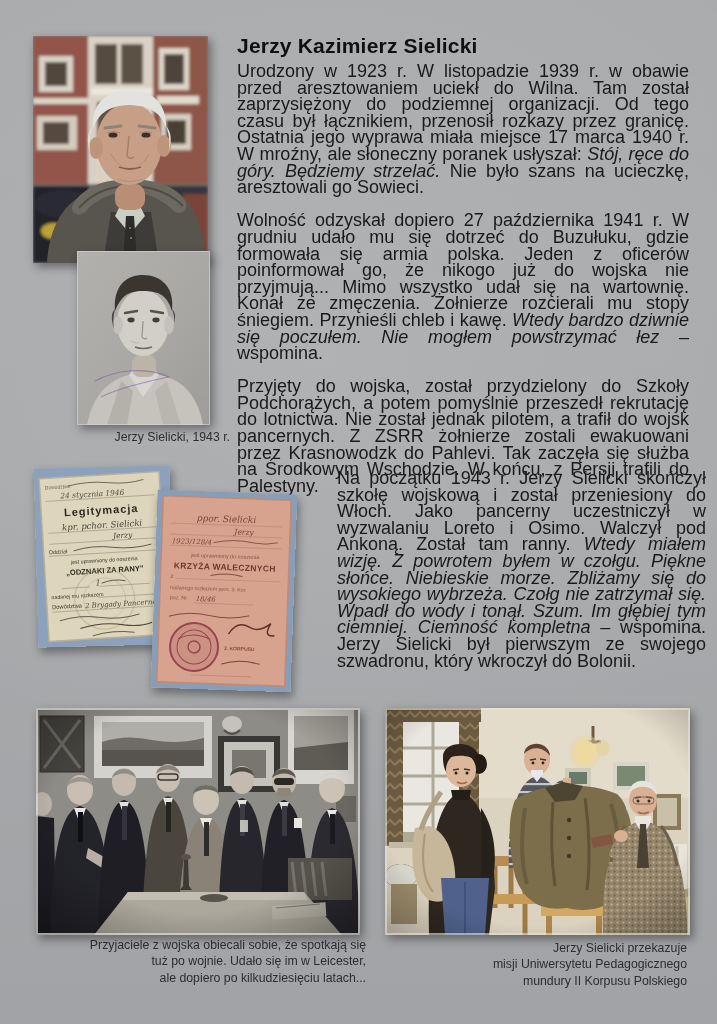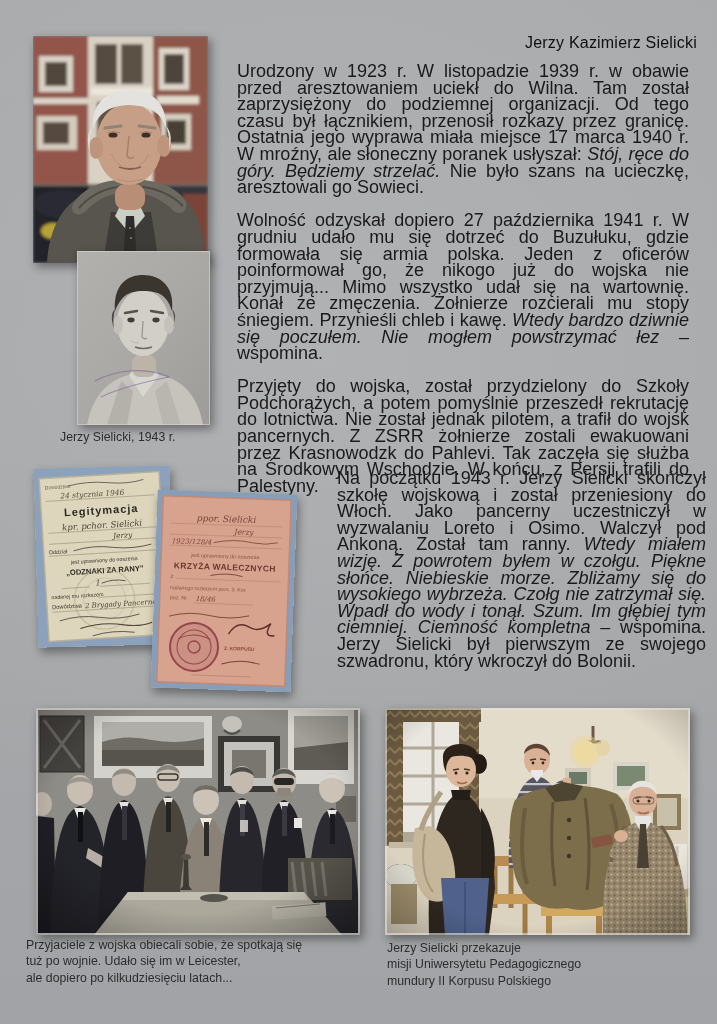--- a/index.html
+++ b/index.html
@@ -9,34 +9,34 @@
     overflow:hidden;
     background:
       radial-gradient(ellipse 900px 700px at 45% 35%, rgba(255,255,255,.10), rgba(255,255,255,0) 70%),
       linear-gradient(180deg,#aaabad 0%, #a7a8aa 55%, #a2a3a6 100%);
     font-family:"Liberation Sans", sans-serif;
     color:#161616;
   }
   .abs{position:absolute;}
   #page-title{
     left:237px; top:34px; width:460px;
-    font-size:16px; font-weight:400; color:#101010; letter-spacing:.2px;text-align:right;
+    font-size:21px; font-weight:700; color:#101010; letter-spacing:.2px;
   }
   .col{ text-align:justify; font-size:18px; line-height:16.6px; color:#1a1a1a;}
   #col-main{ left:237px; top:63px;  width:452px;}
   #col-lower{ left:316px; top:470px; width:369px;margin-left:21px;}
   .body-p{ margin:0 0 16.6px 0; }
   .body-p:last-child{ margin-bottom:0; }
   .it{ font-style:italic; }
   .photo{ box-shadow:3px 4px 9px rgba(0,0,0,.40); background:#888; }
   .photo svg{ display:block; }
   .doccard{ box-shadow:2px 5px 10px rgba(0,0,0,.38); }
   .caption{
     font-size:12.3px; line-height:16.4px; color:#2d2d2f;
-    text-align:left; white-space:pre-line;
+    text-align:right; white-space:pre-line;
   }
   #caption-portrait{ left:60px; top:429px; width:170px; }
   #caption-group{ left:26px;  top:937px; width:340px; }
   #caption-handover{ left:387px; top:940px; width:300px; }
 </style>
 </head>
 <body>
 
 <div id="page">
 

